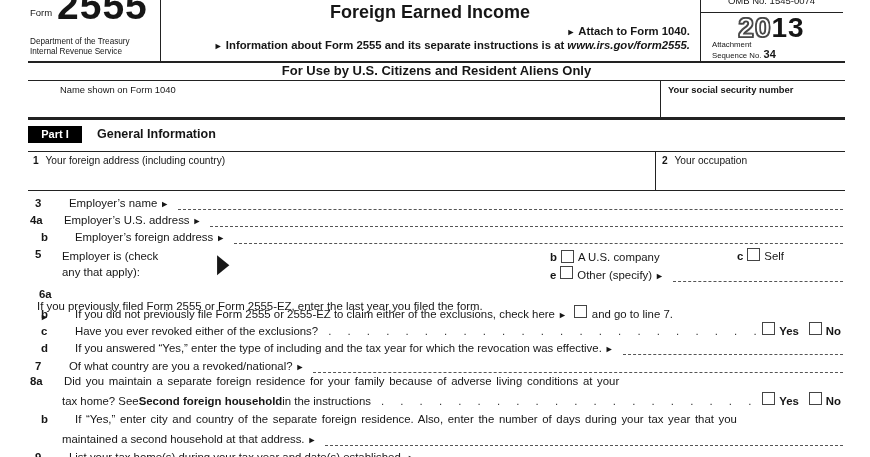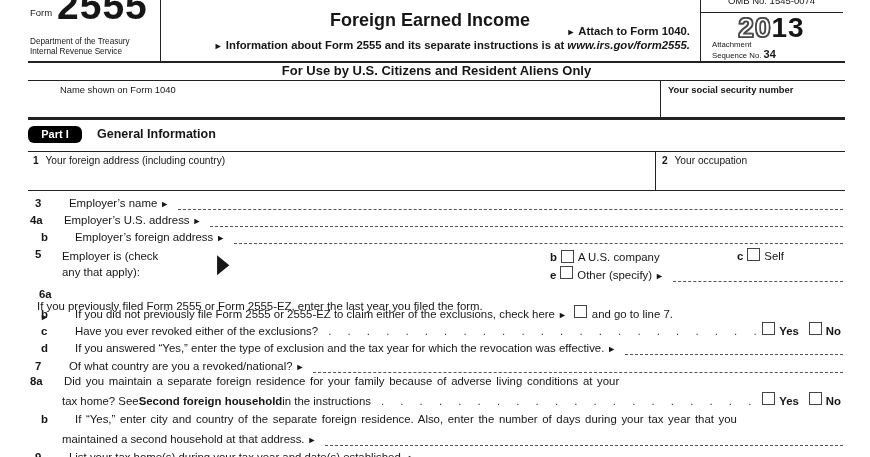--- a/index.html
+++ b/index.html
@@ -7,34 +7,34 @@
         font-family:"Liberation Sans",sans-serif;color:#161616;}
   .abs{position:absolute;}
   .hl{position:absolute;background:#222;}
   .vl{position:absolute;background:#222;width:1px;}
   .b{font-weight:700;}
   .i{font-style:italic;}
   
   .form-word{position:absolute;left:30px;top:7px;font-size:9.5px;}
   .form-num{position:absolute;left:57px;top:-16px;font-size:39px;font-weight:800;letter-spacing:1px;}
   .dept{position:absolute;left:30px;top:37px;font-size:8.2px;line-height:9.6px;}
-  .title{position:absolute;left:160px;width:540px;top:2px;text-align:center;font-size:18px;font-weight:700;margin-top:8px;}
+  .title{position:absolute;left:160px;width:540px;top:2px;text-align:center;font-size:18px;font-weight:700;}
   .subline{position:absolute;left:150px;width:540px;text-align:right;font-size:11.3px;font-weight:700;}
   .omb{position:absolute;left:700px;width:143px;top:-5px;text-align:center;font-size:9.5px;}
   .year{position:absolute;left:700px;width:143px;top:12px;text-align:center;font-size:28px;font-weight:700;letter-spacing:1px;}
   .yr-outline{color:#fff;-webkit-text-stroke:1.3px #444;
               text-shadow:-1px -1px 0 #555,1px -1px 0 #555,-1px 1px 0 #555,1px 1px 0 #555;}
   .attach{position:absolute;left:712px;top:41px;font-size:7.8px;line-height:8.6px;}
   .seqno{font-size:11px;font-weight:700;}
   
   .banner{position:absolute;left:28px;width:817px;top:63px;text-align:center;font-size:13px;font-weight:700;}
   .cell-label{font-size:9.4px;}
   
   .part-box{position:absolute;left:28px;top:126px;width:54px;height:17px;background:#000;color:#fff;
-            font-size:11px;font-weight:700;text-align:center;line-height:17px;border-radius:6px;}
+            font-size:11px;font-weight:700;text-align:center;line-height:17px;}
   .part-title{position:absolute;left:97px;top:127px;font-size:12.5px;font-weight:700;}
   
   .line{position:absolute;left:28px;width:817px;font-size:11.4px;display:flex;align-items:baseline;white-space:nowrap;}
   .ln-num{flex:none;width:34px;font-weight:700;}
   .n1{padding-left:7px;}.n2{padding-left:2px;}.nl{padding-left:13px;}
   .fill{flex:1;border-bottom:1.4px dashed #555;height:12px;margin-left:9px;margin-right:2px;transform:translateY(3px);}
   .cb{display:inline-block;width:11px;height:11px;border:1.3px solid #444;background:#fff;vertical-align:-1.5px;margin:0 4px;flex:none;}
   .ptr{font-size:9px;letter-spacing:0;padding-left:3px;}
   .dots{flex:1;overflow:hidden;white-space:nowrap;letter-spacing:1px;word-spacing:11px;padding-left:10px;color:#333;}
   .yn{display:flex;align-items:baseline;flex:none;font-weight:700;padding-right:4px;}
@@ -172,21 +172,21 @@
     <span class="yn">
       <span class="cb"></span>
         <span>Yes</span>
       <span class="cb" style="margin-left:10px;"></span>
         <span>No</span>
     </span>
   </div>
 
   <div class="line" style="top:339px;">
     <span class="ln-num nl">d</span>
-    <span>If you answered “Yes,” enter the type of exclusion and the tax year for which the revocation was effective.</span>
+    <span>If you answered “Yes,” enter the type of including and the tax year for which the revocation was effective.</span>
     <span class="ptr">►</span>
     <span class="fill"></span>
   </div>
 
   <div class="line" style="top:357px;">
     <span class="ln-num n1">7</span>
     <span>Of what country are you a revoked/national?</span>
     <span class="ptr">►</span>
     <span class="fill"></span>
   </div>

